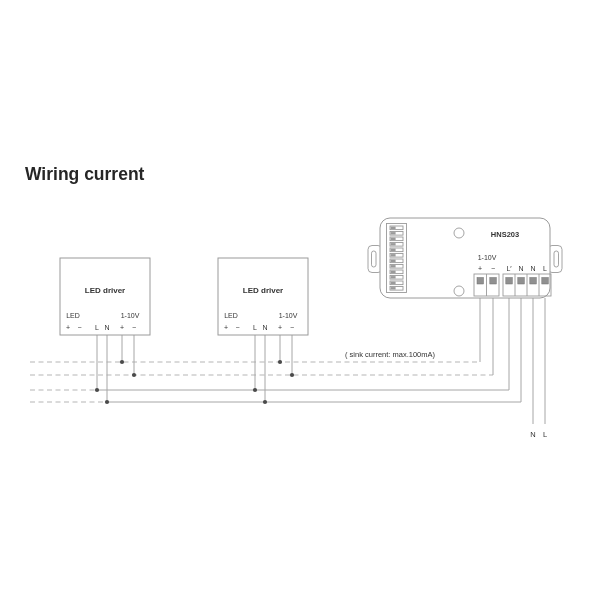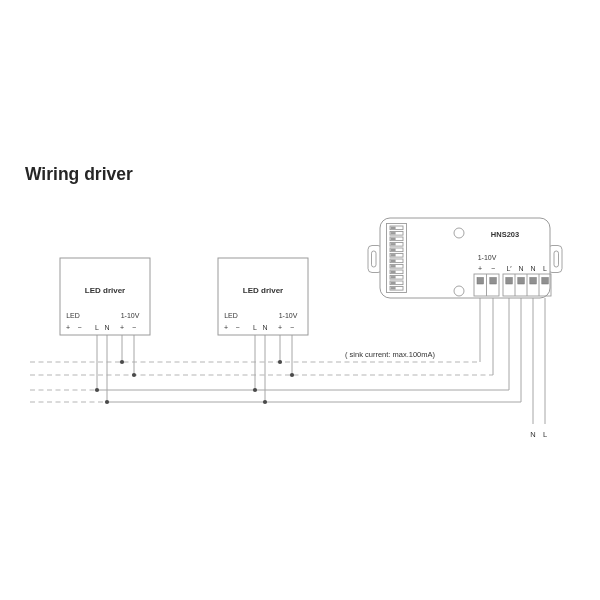--- a/index.html
+++ b/index.html
@@ -18,21 +18,21 @@
   .wire{stroke:#a6a6a6;stroke-width:1;fill:none;}
   .wire-d{stroke:#b5b5b5;stroke-width:1;fill:none;stroke-dasharray:5 3.5;}
   .dot{fill:#4a4a4a;stroke:none;}
   .screw{fill:#909090;stroke:#6e6e6e;stroke-width:0.5;}
 </style>
 </head>
 <body>
 
 <div class="canvas">
 
-  <h1 class="page-title">Wiring driver</h1>
+  <h1 class="page-title">Wiring current</h1>
 
   <svg width="600" height="600" viewBox="0 0 600 600">
     <defs>
       <g id="diprow">
         <rect class="thin" x="0" y="0" width="13" height="3.6"></rect>
         <rect x="0.6" y="0.6" width="5" height="2.4" fill="#9a9a9a" stroke="none"></rect>
       </g>
     </defs>
 
     <g>

